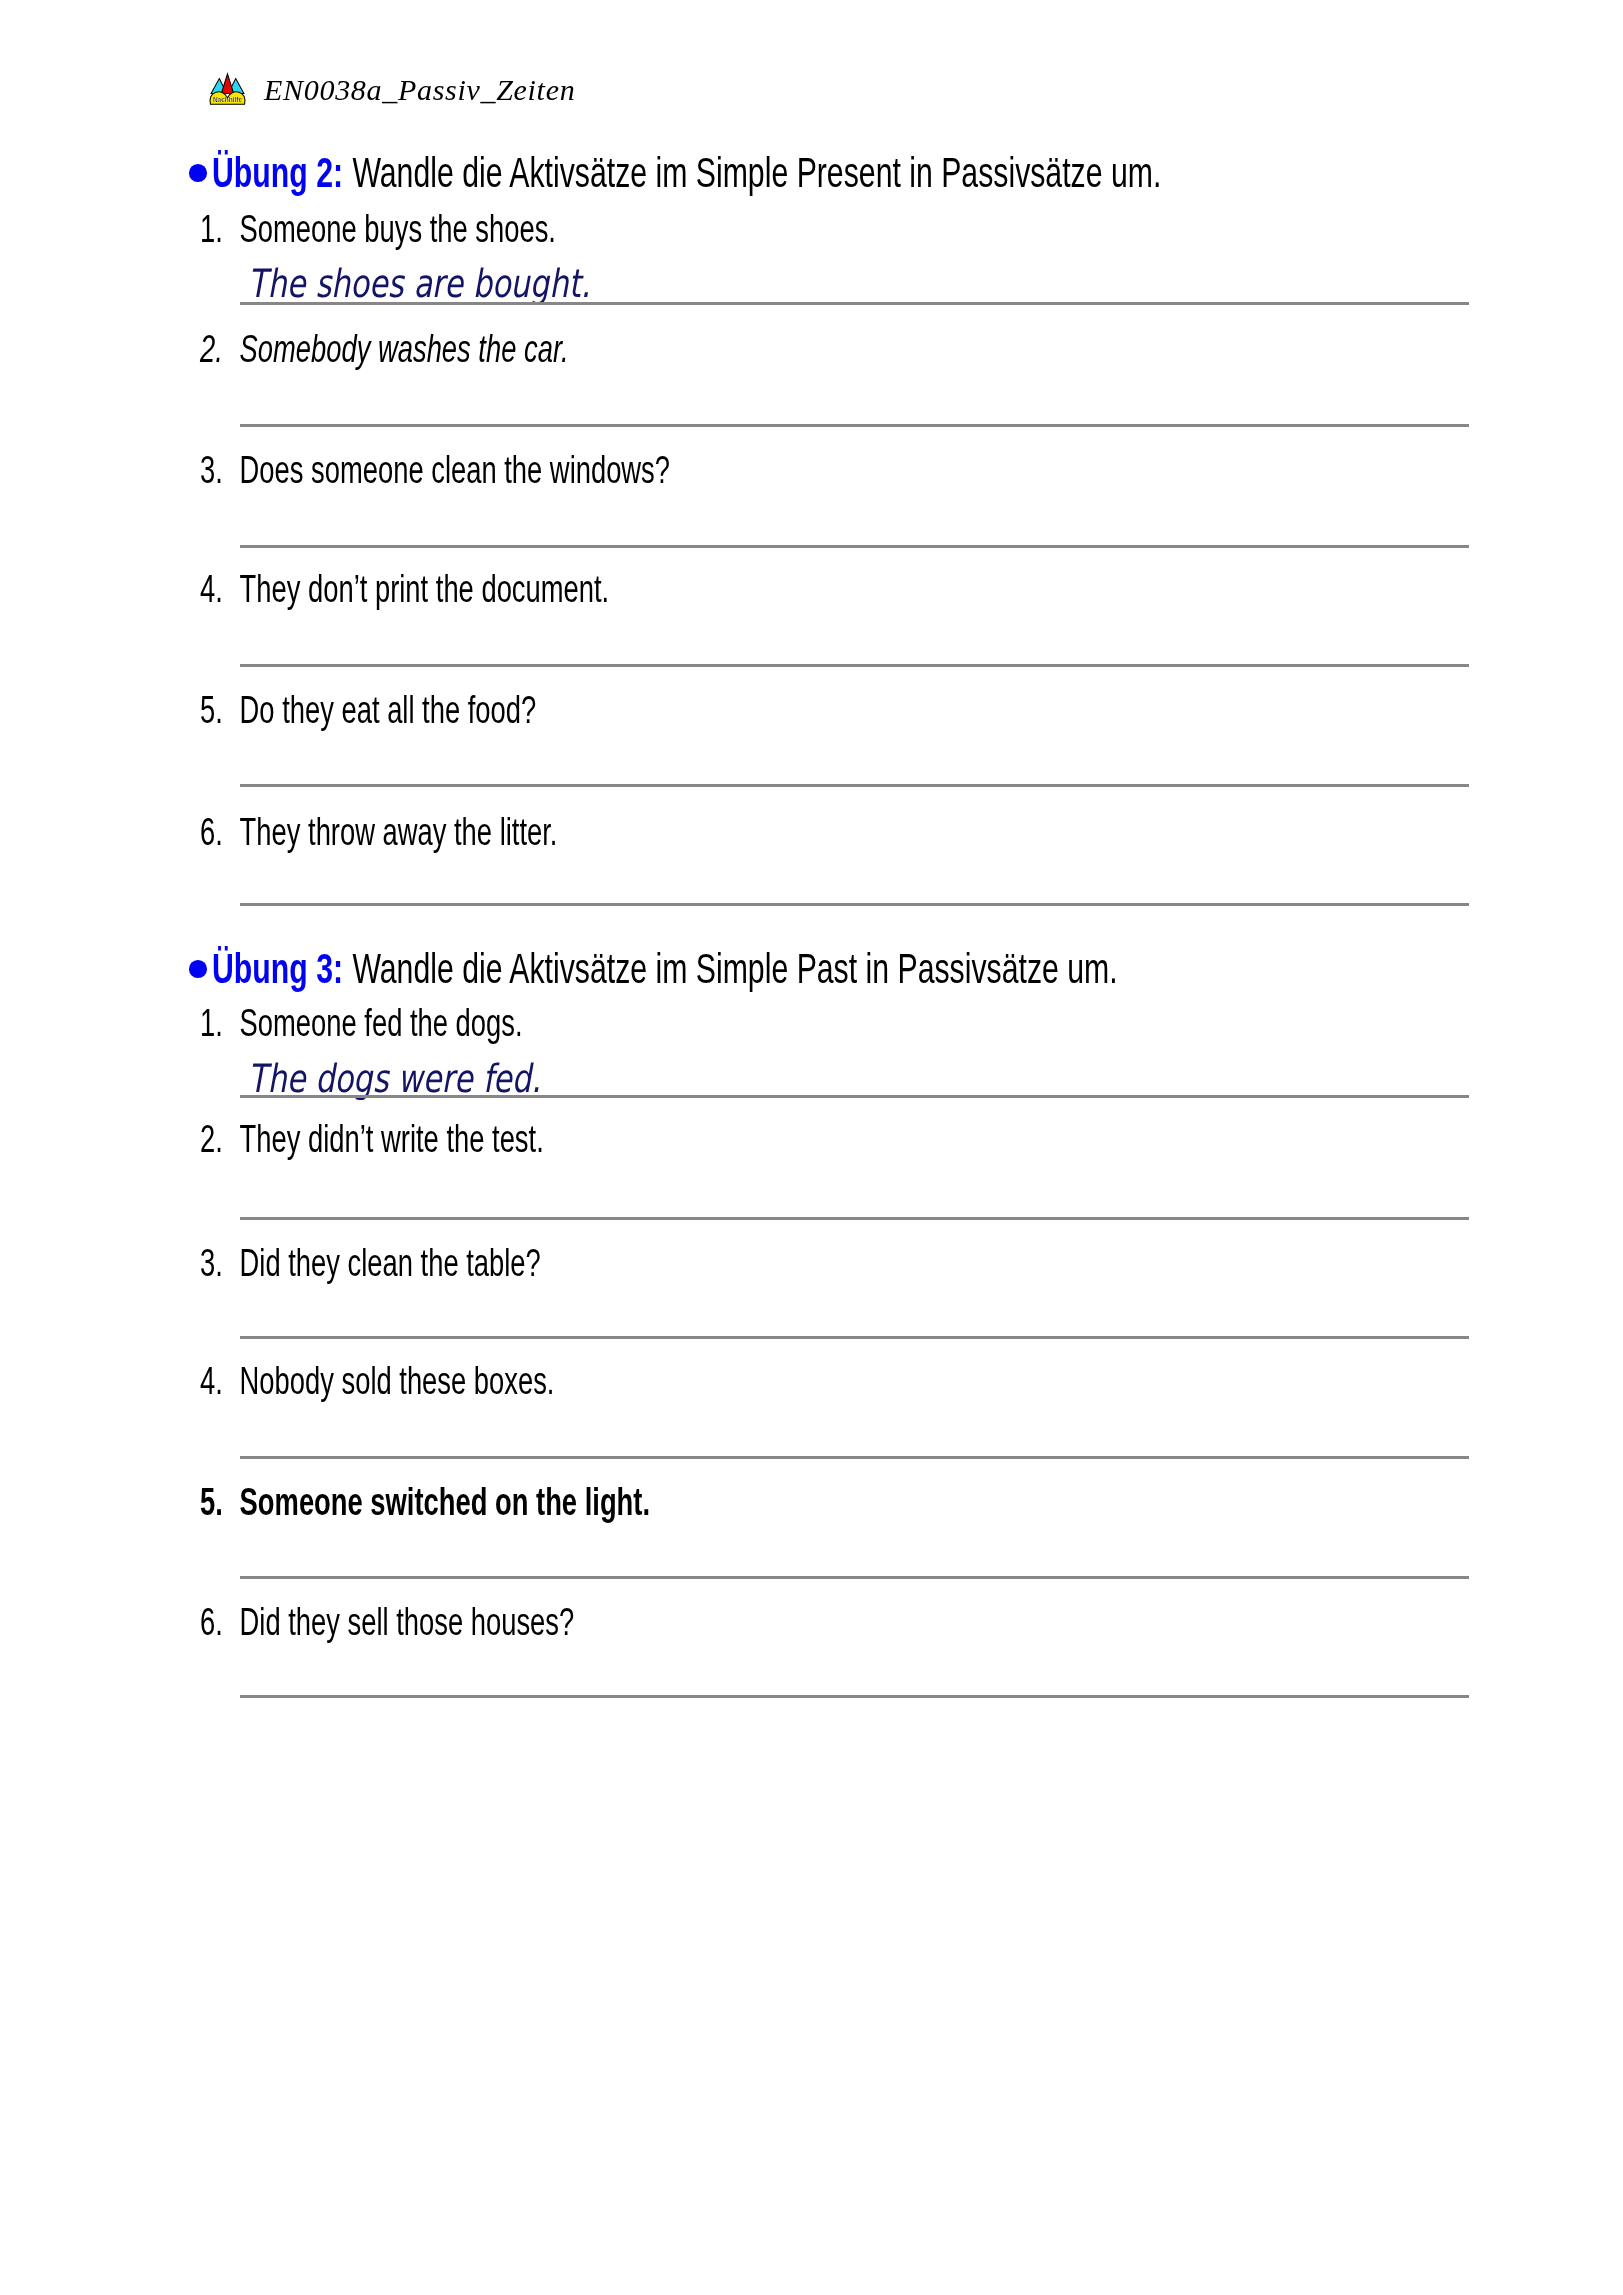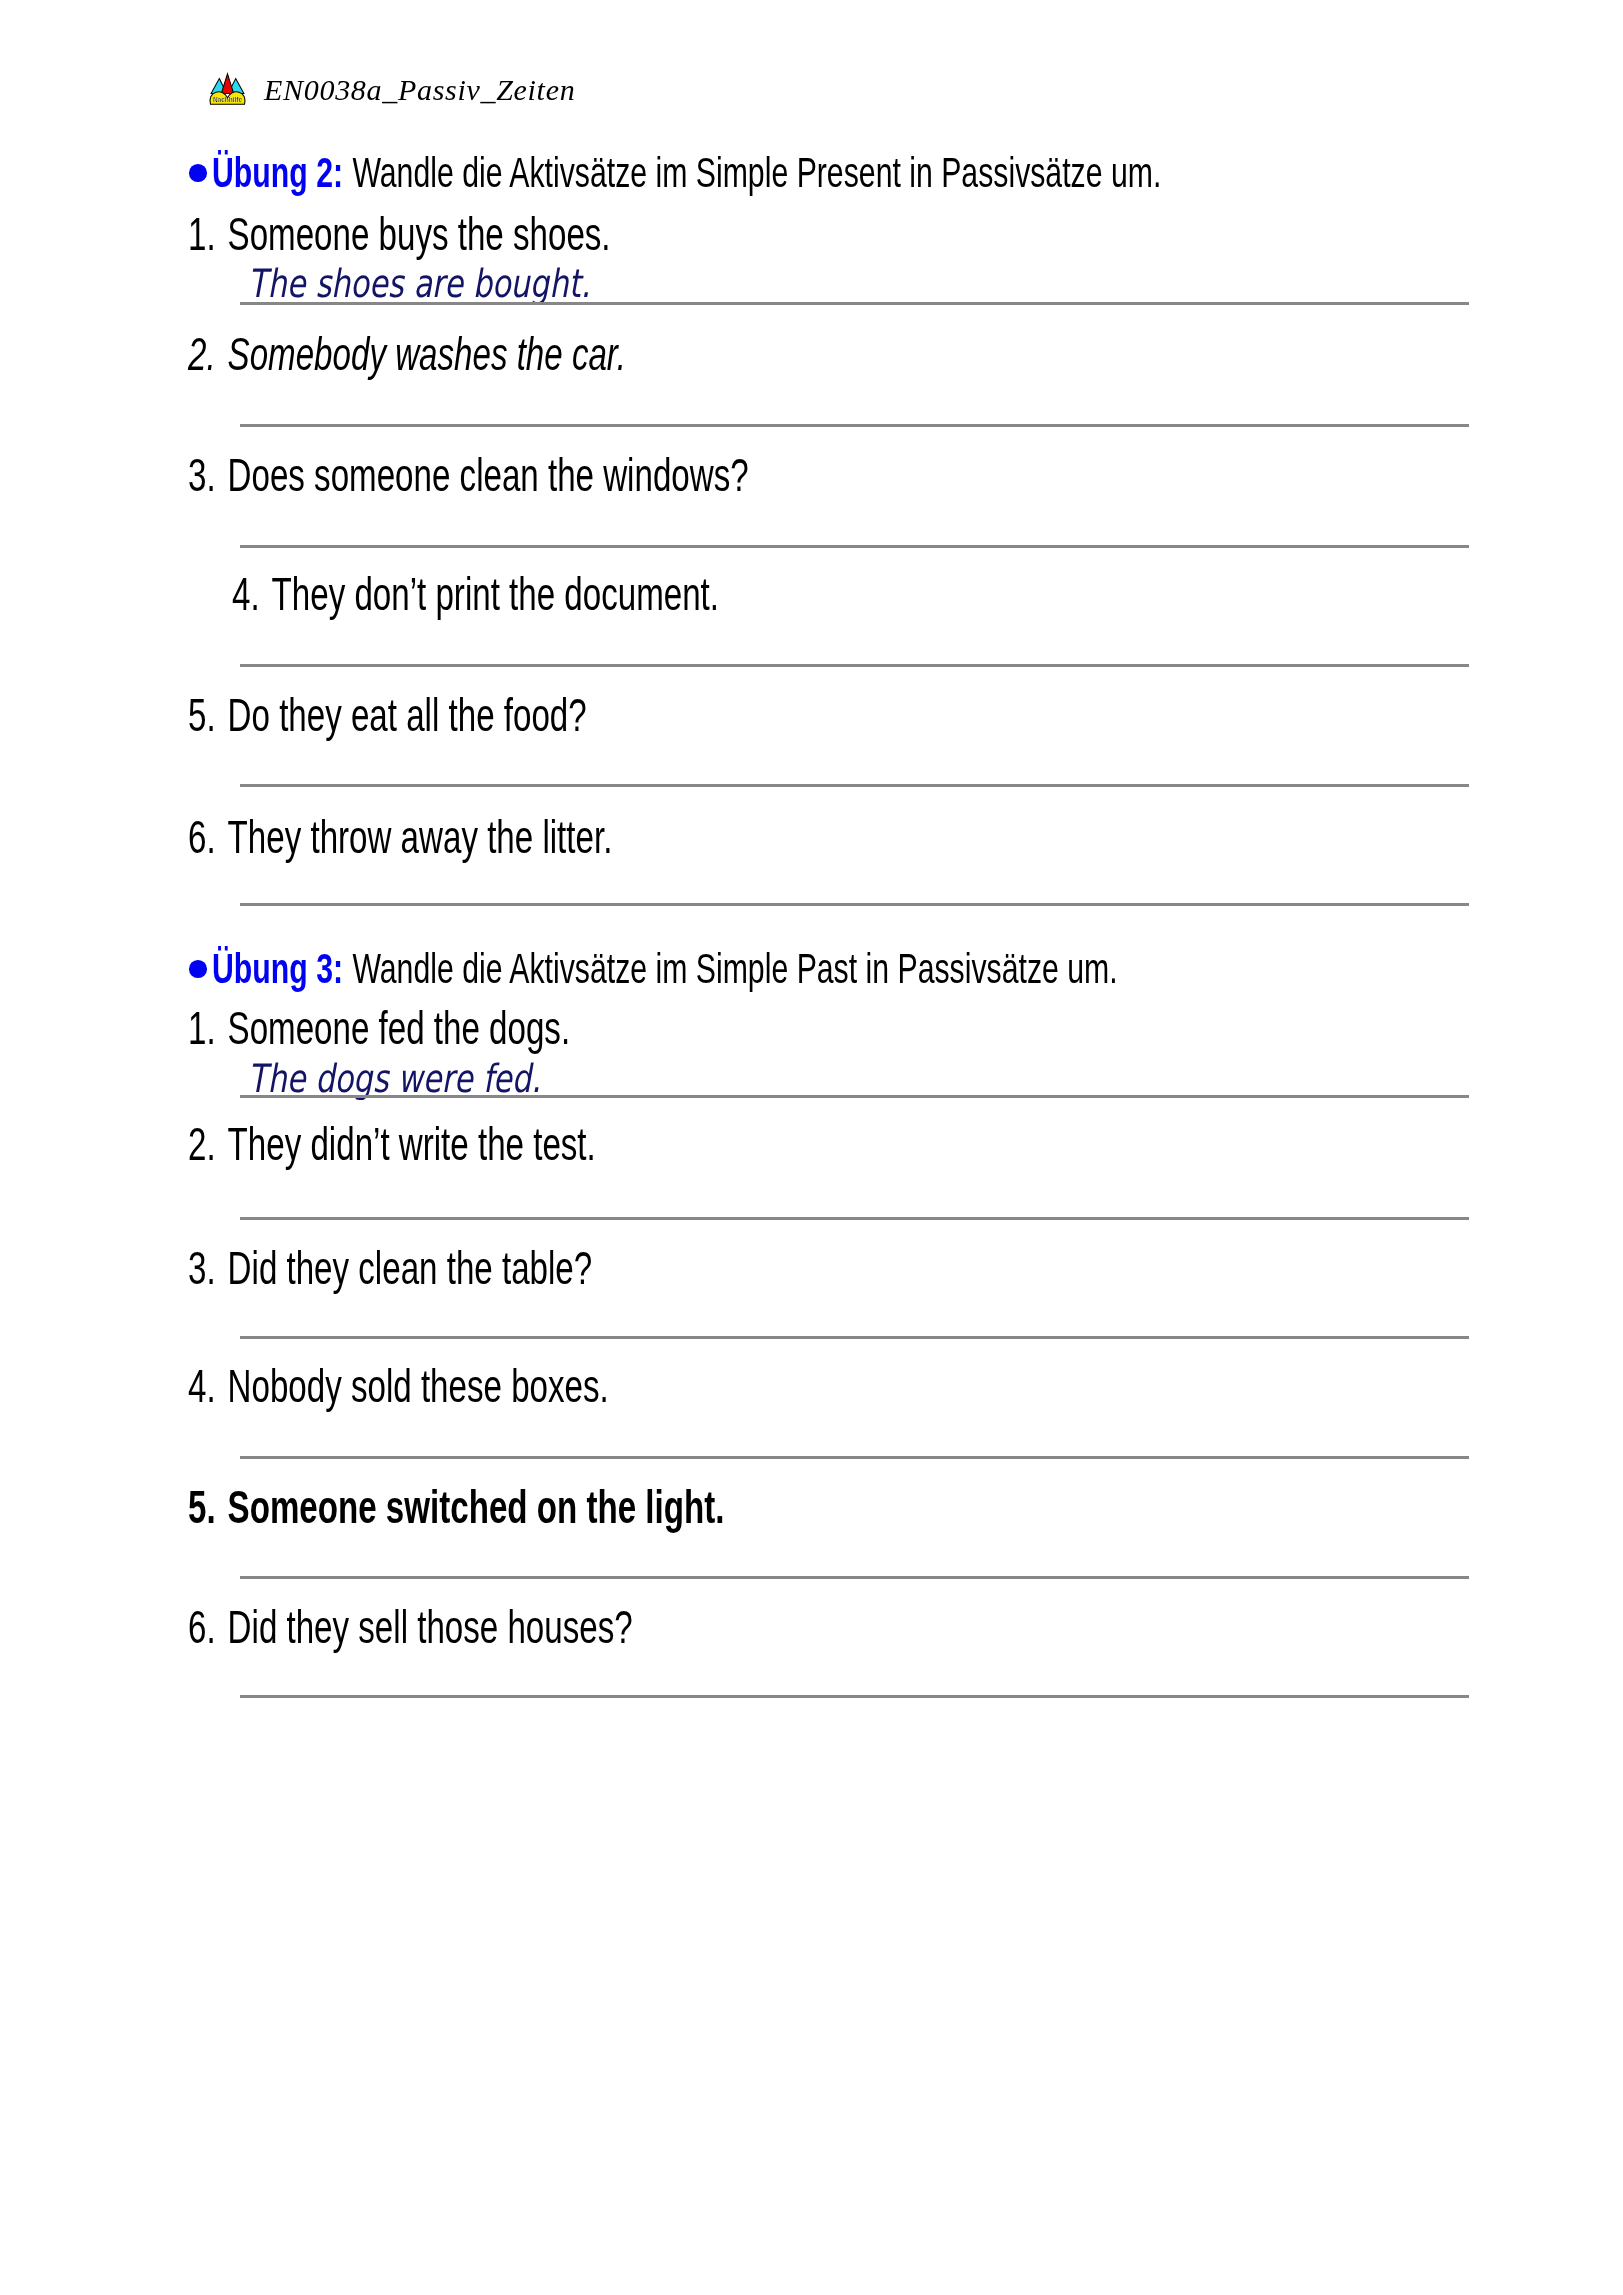--- a/index.html
+++ b/index.html
@@ -24,21 +24,21 @@
   .cond{display:inline-block;transform:scaleX(0.72);transform-origin:0 50%;white-space:nowrap;}
   
   .heading{position:absolute;left:189px;font-size:42px;line-height:1.15;white-space:nowrap;}
   .dot{
     display:inline-block;width:17.7px;height:17.7px;border-radius:50%;
     background:#0202f2;vertical-align:middle;margin-right:5.2px;margin-bottom:6.5px;
   }
   .hlabel{font-weight:bold;color:#0202f2;}
   .hinstr{margin-left:13px;color:#000;}
   
-  .item{position:absolute;left:188px;font-size:46px;line-height:1.1;white-space:nowrap;}
+  .item{position:absolute;left:200px;font-size:38px;line-height:1.1;white-space:nowrap;}
   .num{display:inline-block;min-width:55px;}
   
   .answer{
     position:absolute;left:251px;font-size:39px;line-height:1.1;
     color:#141466;font-family:"DejaVu Sans", sans-serif;font-style:italic;
     white-space:nowrap;
   }
   .answer .hand{display:inline-block;transform:scaleX(0.78) skewX(-2deg);transform-origin:0 50%;}
   
   .answer-line{position:absolute;left:240px;width:1229px;height:2.6px;background:#878787;}
@@ -77,21 +77,21 @@
   <div class="item" style="top:329px;font-style:italic;">
     <span class="cond"><span class="num">2.</span><span>Somebody washes the car.</span></span>
   </div>
   <div class="answer-line" style="top:424px;"></div>
 
   <div class="item" style="top:450px;">
     <span class="cond"><span class="num">3.</span><span>Does someone clean the windows?</span></span>
   </div>
   <div class="answer-line" style="top:545px;"></div>
 
-  <div class="item" style="top:569px;margin-left:44px;">
+  <div class="item" style="top:569px;">
     <span class="cond"><span class="num">4.</span><span>They don’t print the document.</span></span>
   </div>
   <div class="answer-line" style="top:664px;"></div>
 
   <div class="item" style="top:690px;">
     <span class="cond"><span class="num">5.</span><span>Do they eat all the food?</span></span>
   </div>
   <div class="answer-line" style="top:784px;"></div>
 
   <div class="item" style="top:812px;">

